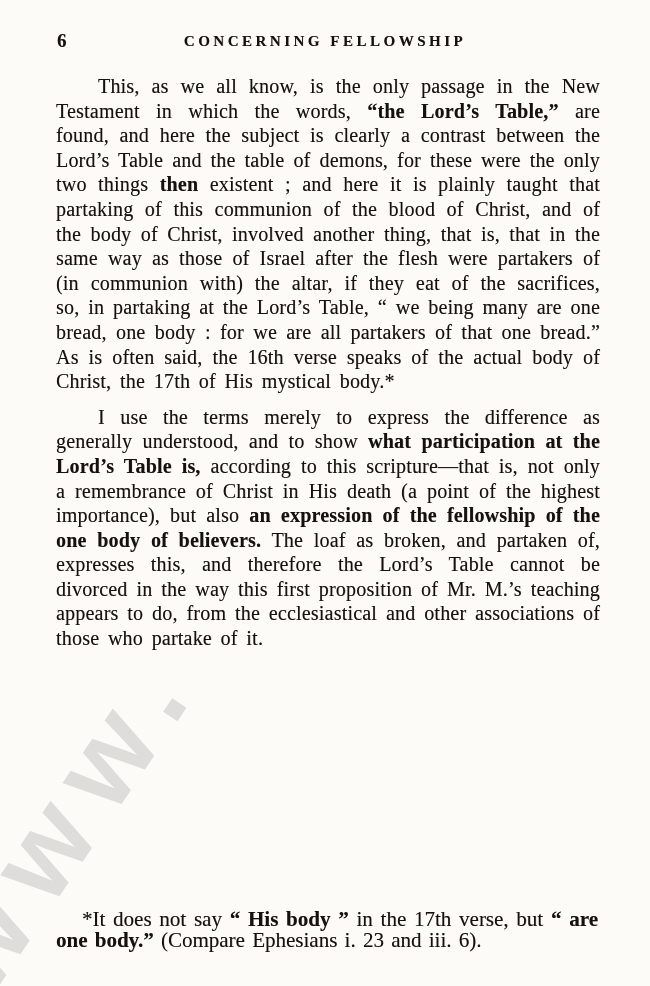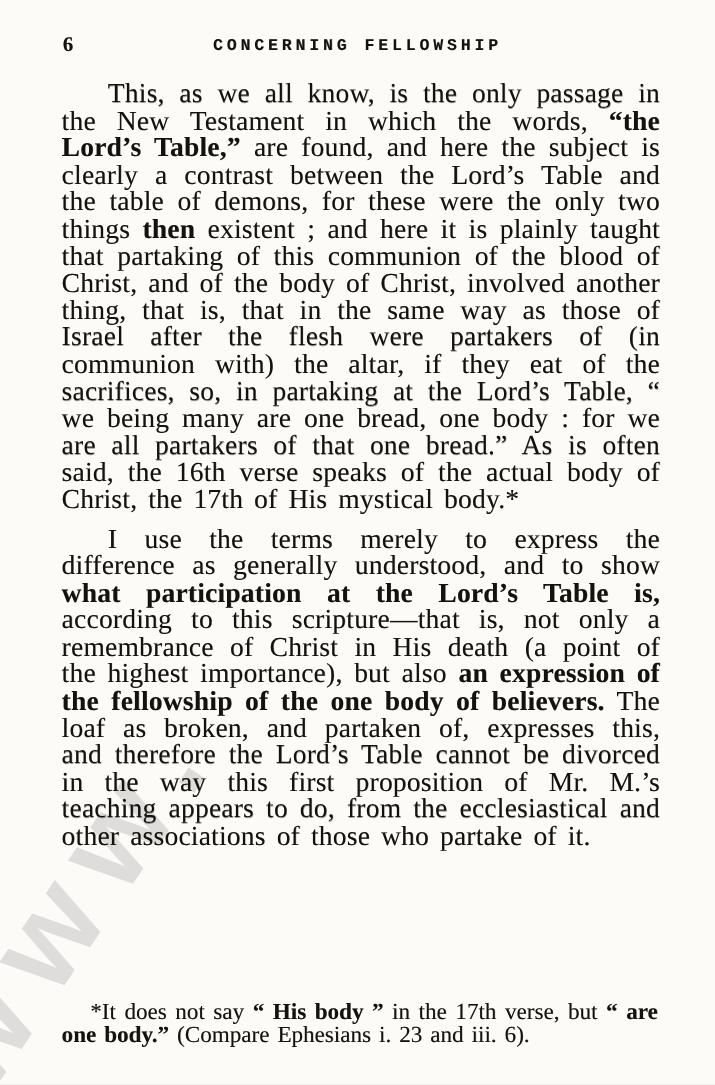--- a/index.html
+++ b/index.html
@@ -46,29 +46,28 @@
     font-weight: bold;
   }
   .head-title {
     position: absolute;
     left: 0; right: 0;
     top: 33px;
     text-align: center;
     font-size: 15px;
     font-weight: bold;
     letter-spacing: 3.5px;
-    font-family: Liberation Mono, monospace;
   }
 
   .body-text {
     position: relative;
     z-index: 1;
     margin: 12px 50px 0 56px;
     text-align: justify;
-    font-size: 25px;
+    font-size: 20px;
     line-height: 24.6px;
     word-spacing: 3.5px;
     letter-spacing: 0.2px;
   }
   .para {
     margin: 0 0 11px 0;
     text-indent: 42px;
   }
   .bold { font-weight: bold; }
 

